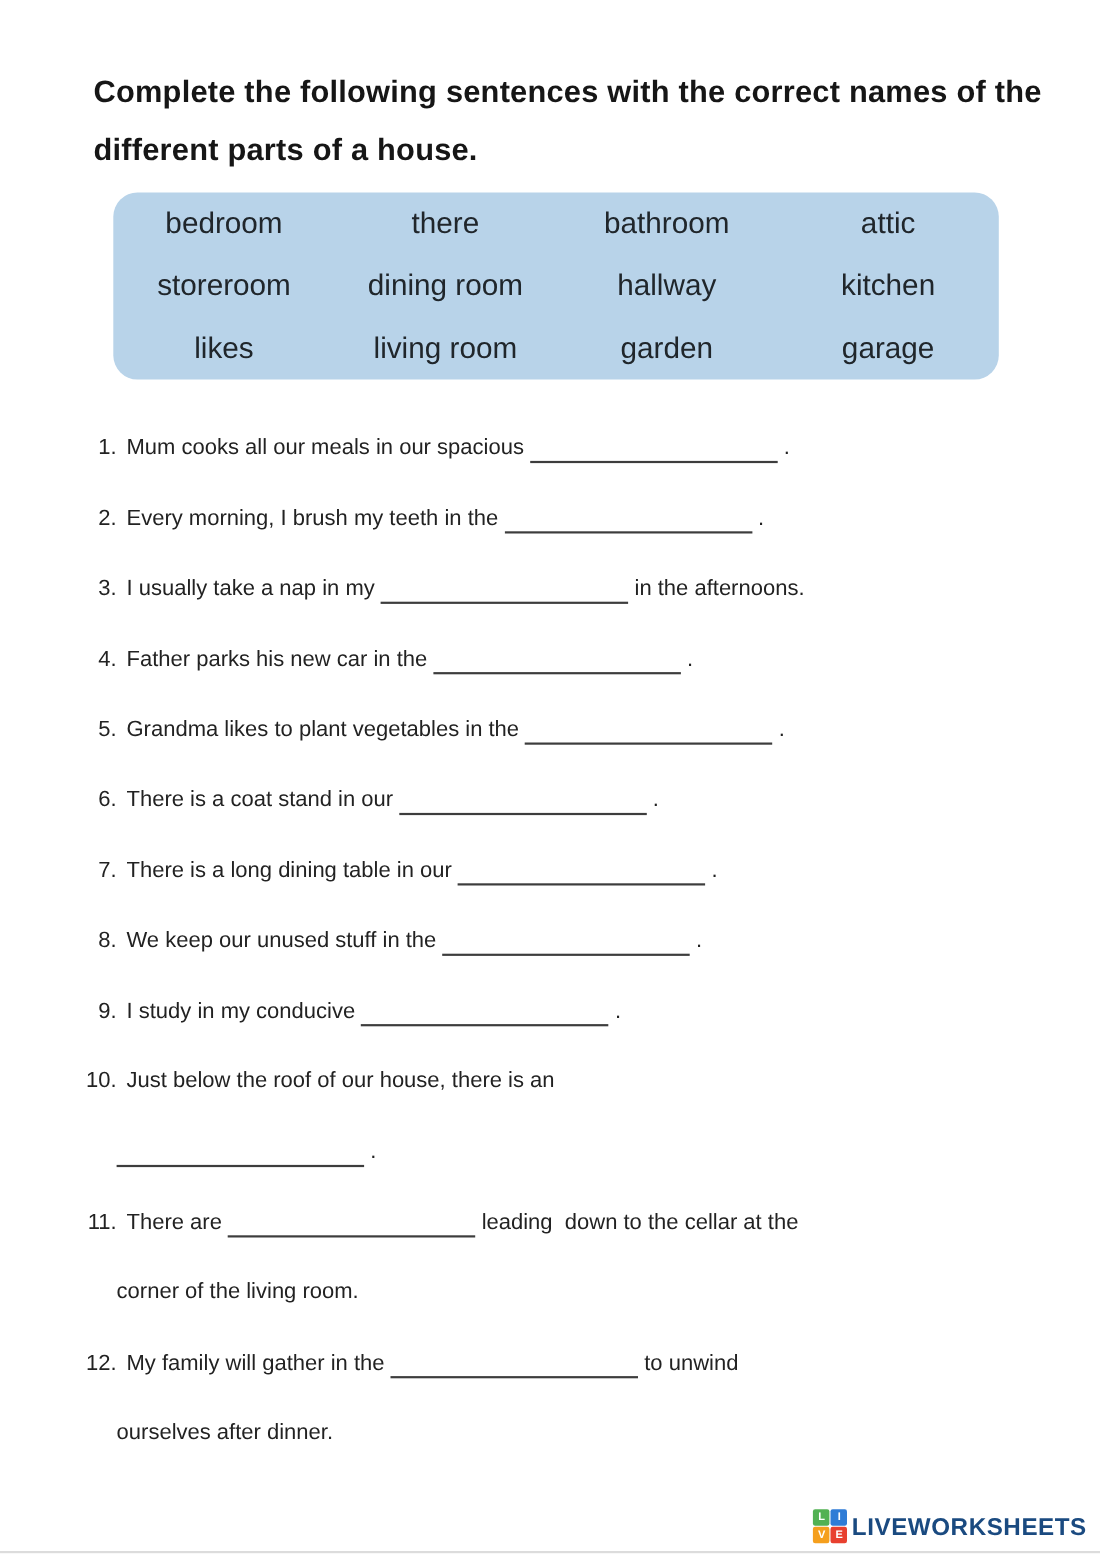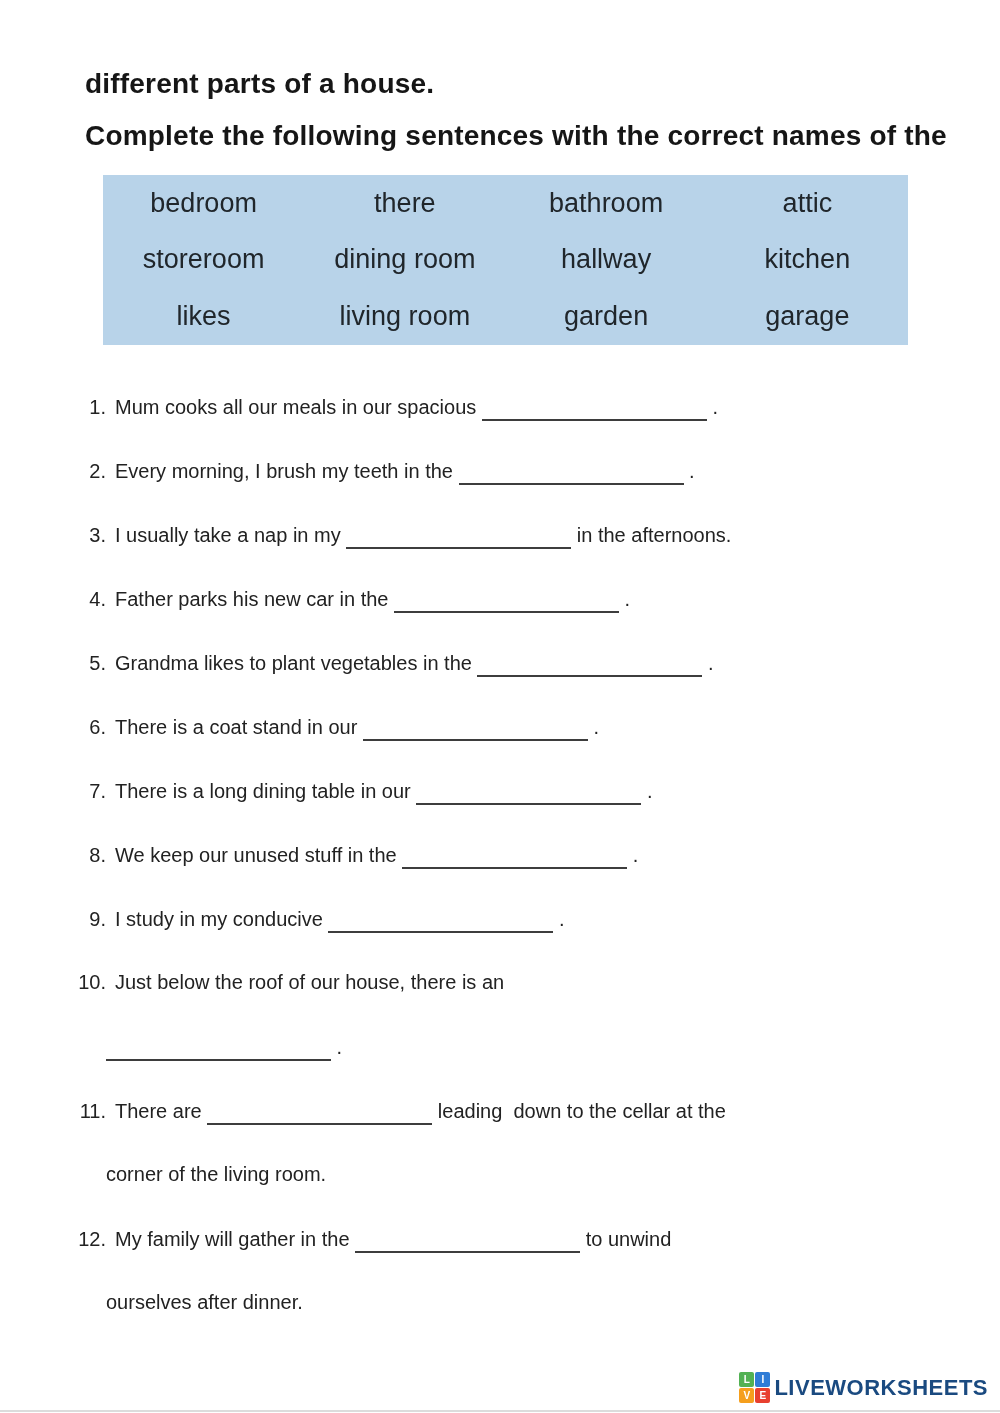--- a/index.html
+++ b/index.html
@@ -26,20 +26,21 @@
     position: absolute;
     left: 103px; top: 175px;
     width: 805px; height: 170px;
     display: grid;
     grid-template-columns: repeat(4, 1fr);
     grid-template-rows: repeat(3, 1fr);
     align-items: center;
     justify-items: center;
     font-size: 27px;
     color: #20262b;
+    border-radius: 22px;
   }
 
   .questions {
     position: absolute;
     left: 60px; top: 393px;
     font-size: 20px;
     color: #222222;
   }
   .q-line {
     white-space: nowrap;
@@ -96,22 +97,22 @@
     position: absolute;
     left: 0; right: 0; bottom: 1px;
     height: 2px;
     background: #dcdcdc;
   }
 </style>
 </head>
 <body>
 
 <div class="title-block">
+  <div>Complete the following sentences with the correct names of the</div>
   <div>different parts of a house.</div>
-  <div>Complete the following sentences with the correct names of the</div>
 </div>
 
 <div class="word-bank" style="background-color: rgb(184, 211, 233);">
   <span>bedroom</span>
   <span>there</span>
   <span>bathroom</span>
   <span>attic</span>
   <span>storeroom</span>
   <span>dining room</span>
   <span>hallway</span>

